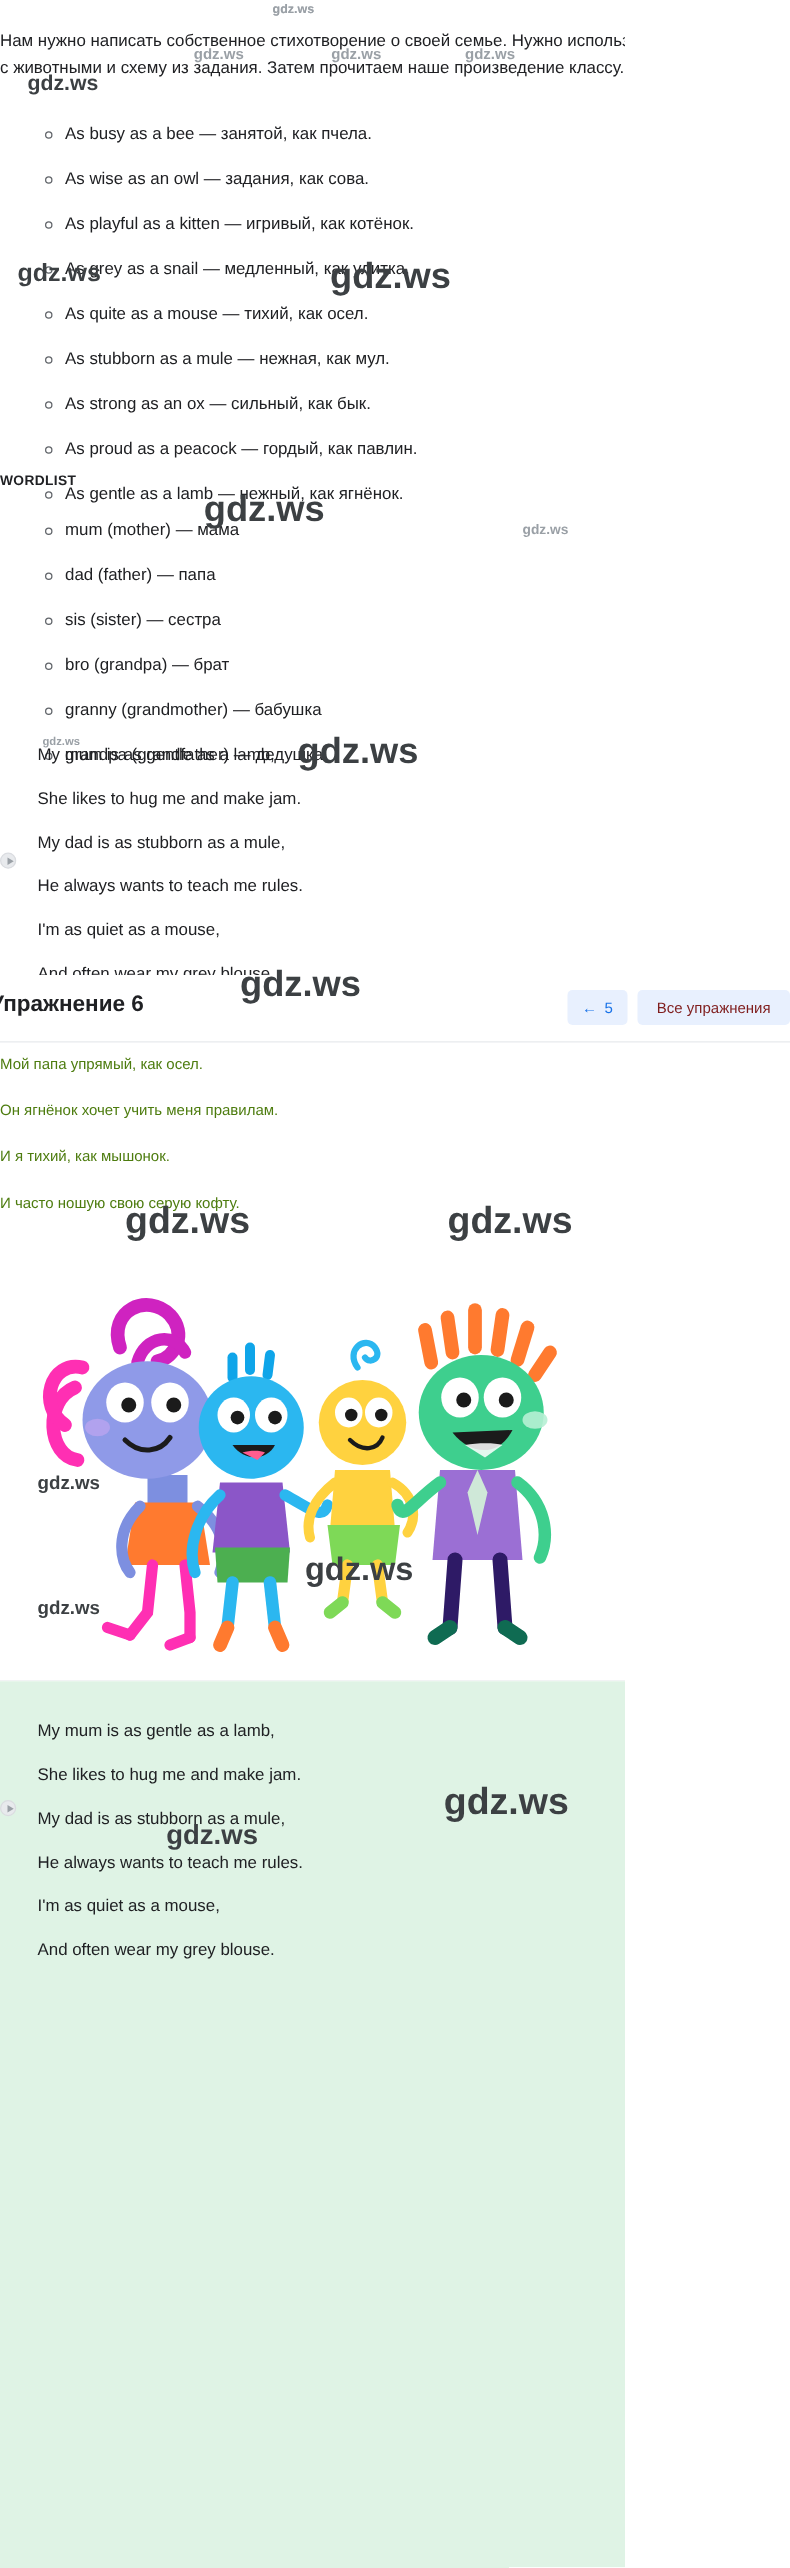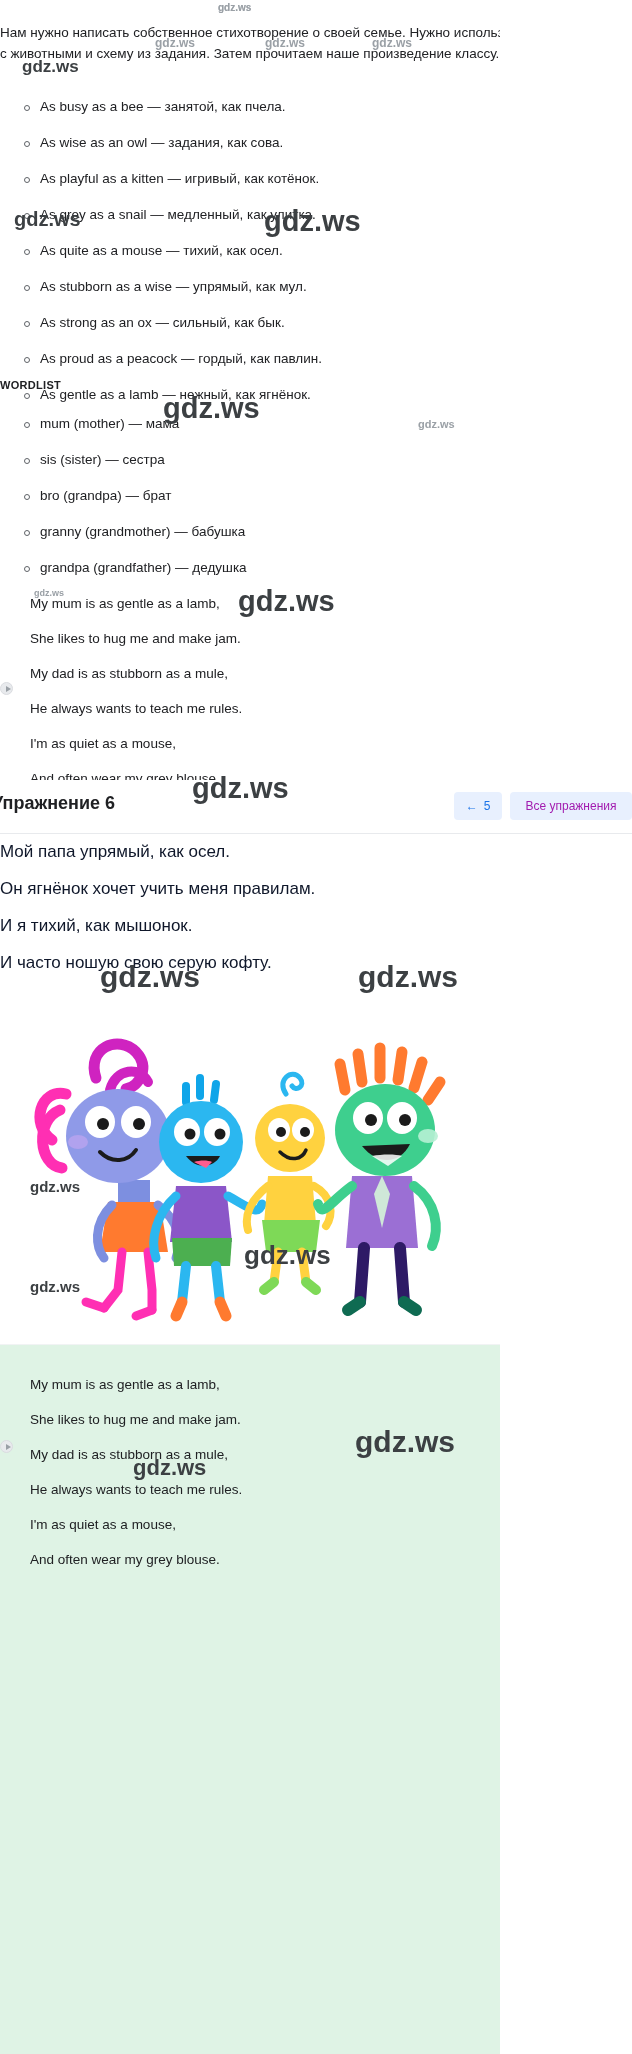--- a/index.html
+++ b/index.html
@@ -36,21 +36,21 @@
     font-size: 13.5px;
     line-height: 21px;
     color: #202124;
     padding: 0 6px 0 0;
   }
   .intro p { margin: 0; }
 
   
   .bullets {
     position: absolute;
-    left: 0;
+    left: 12px;
     width: 600px;
     margin: 0;
     padding: 0;
     list-style: none;
     font-size: 13.5px;
     color: #202124;
   }
   .bullets li {
     position: relative;
     padding-left: 40px;
@@ -136,36 +136,36 @@
     gap: 6px;
     cursor: pointer;
   }
   .btn-all {
     position: absolute;
     right: 0px; top: 12px;
     width: 122px; height: 28px;
     background: #e8f0fe;
     border: none;
     border-radius: 4px;
-    color: #a21caf;
+    color: #7f1d1d;
     font-size: 12px;
     font-family: "Liberation Sans", sans-serif;
     display: flex;
     align-items: center;
     justify-content: center;
     cursor: pointer;
   }
 
   
   .ru-block {
     position: absolute;
     left: 0; top: 812px;
     width: 500px;
-    font-size: 17px;
-    color: #0f172a;
+    font-size: 12px;
+    color: #4d7c0f;
   }
   .ru-block .ln { margin-bottom: 18px; line-height: 19px; }
   .ru-faded {
     position: absolute;
     left: 0; top: 812px;
     width: 500px;
     height: 20px;
     overflow: hidden;
     color: #c9ccd1;
     font-size: 13.5px;
@@ -224,30 +224,31 @@
   <div class="intro">
     <p>Нам нужно написать собственное стихотворение о своей семье. Нужно использовать сравнения с животными и схему из задания. Затем прочитаем наше произведение классу.</p>
   </div>
 
   <ul class="bullets" id="similes-list" style="top:97px">
       <li>As busy as a bee — занятой, как пчела.</li>
       <li>As wise as an owl — задания, как сова.</li>
       <li>As playful as a kitten — игривый, как котёнок.</li>
       <li>As grey as a snail — медленный, как улитка.</li>
       <li>As quite as a mouse — тихий, как осел.</li>
-      <li>As stubborn as a wise — упрямый, как мул.</li>
+      <li>As stubborn as a mule — нежная, как мул.</li>
       <li>As strong as an ox — сильный, как бык.</li>
       <li>As proud as a peacock — гордый, как павлин.</li>
       <li>As gentle as a lamb — нежный, как ягнёнок.</li>
     </ul>
 
   <div class="wordlist-head">WORDLIST</div>
 
   <ul class="bullets" id="wordlist-list" style="top:414px">
       <li>mum (mother) — мама</li>
+      <li>dad (father) — папа</li>
       <li>sis (sister) — сестра</li>
       <li>bro (grandpa) — брат</li>
       <li>granny (grandmother) — бабушка</li>
       <li>grandpa (grandfather) — дедушка</li>
     </ul>
 
   <div class="audio-dot" style="left:0px; top:682px;"></div>
   <div class="poem-en" id="poem-en" style="top:594px">
       <div class="ln">My mum is as gentle as a lamb,</div>
       <div class="ln">She likes to hug me and make jam.</div>

